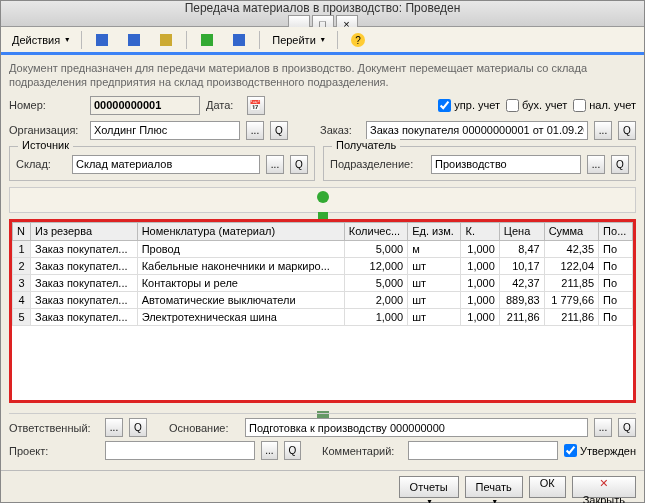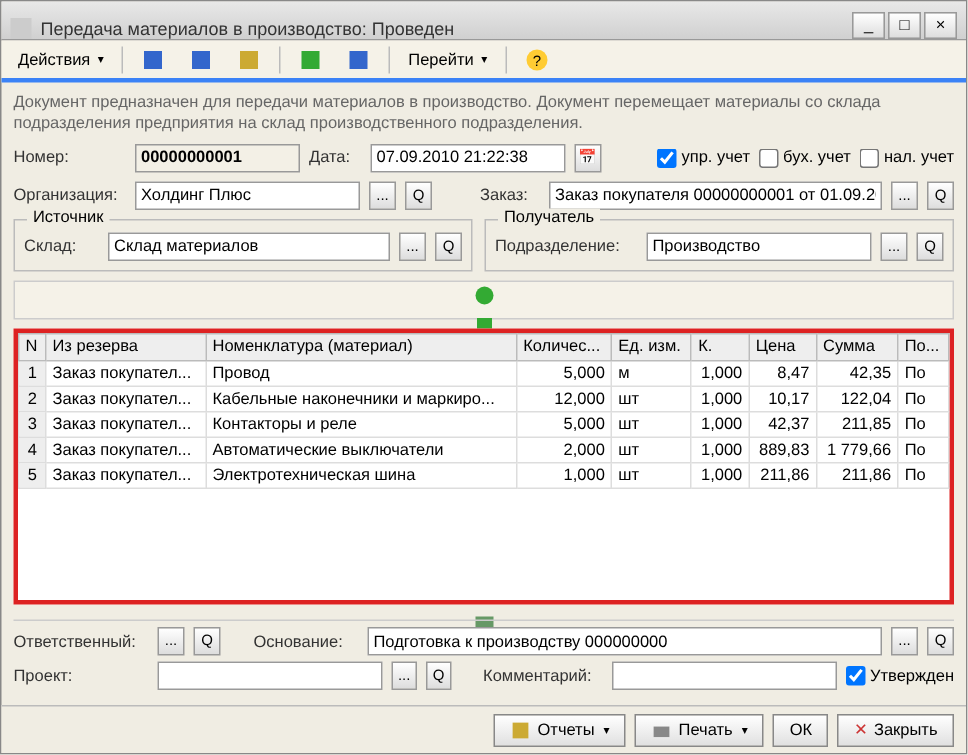--- a/index.html
+++ b/index.html
@@ -1,18 +1,18 @@
 <!DOCTYPE html>
 <html><head>
 <meta charset="utf-8">
 <style>
 * { box-sizing: border-box; margin: 0; padding: 0; }
 body { font-family: Tahoma, Arial, sans-serif; font-size: 11px; background: #f0f0f0; }
 .window { width: 645px; height: 503px; background: #f0ede3; border: 1px solid #888; display: flex; flex-direction: column; }
-.titlebar { height: 26px; background: linear-gradient(#e8e8e8, #d0d0d0); display: flex; align-items: flex-end; padding: 0 6px; border-bottom: 1px solid #999; }
+.titlebar { height: 26px; background: linear-gradient(#e8e8e8, #d0d0d0); display: flex; align-items: center; padding: 0 6px; border-bottom: 1px solid #999; flex-direction: column; }
 .titlebar-icon { width: 14px; height: 14px; background: #ccc; margin-right: 6px; }
 .titlebar-text { flex: 1; font-size: 12px; color: #333; }
 .titlebar-btns { display: flex; gap: 2px; }
 .titlebar-btn { width: 22px; height: 18px; border: 1px solid #999; background: linear-gradient(#fff, #ddd); display: flex; align-items: center; justify-content: center; font-size: 11px; cursor: pointer; }
 .toolbar { height: 28px; background: #f5f2e8; border-bottom: 3px solid #3b82f6; display: flex; align-items: center; padding: 0 4px; gap: 2px; }
 .tb-btn { height: 22px; padding: 0 6px; border: 1px solid transparent; display: flex; align-items: center; gap: 3px; cursor: pointer; font-size: 11px; }
 .tb-sep { width: 1px; height: 18px; background: #bbb; margin: 0 3px; }
 .tb-icon { width: 16px; height: 16px; display: inline-block; }
 .tb-dd { font-size: 8px; margin-left: 2px; }
 .content { flex: 1; padding: 6px 8px; display: flex; flex-direction: column; gap: 6px; overflow: hidden; }
@@ -30,21 +30,21 @@
 .two-col > * { flex: 1; }
 .toolbar2 { height: 26px; display: flex; align-items: center; gap: 2px; border: 1px solid #ccc; background: #f5f2e8; padding: 0 3px; flex-direction: column; }
 .table-wrap { flex: 1; border: 3px solid #d22; background: #fff; overflow: auto; }
 table { border-collapse: collapse; width: 100%; font-size: 11px; }
 th { background: #eee; border: 1px solid #bbb; padding: 2px 4px; text-align: left; font-weight: normal; height: 18px; }
 td { border: 1px solid #ddd; padding: 1px 4px; height: 17px; white-space: nowrap; overflow: hidden; }
 td.num { text-align: right; }
 td.rn { background: #eee; text-align: center; width: 18px; }
 .footer-rows { padding: 4px 0; display: flex; flex-direction: column; gap: 4px; border-top: 1px solid #ccc; margin-top: 4px; }
 .bottom-bar { height: 32px; border-top: 1px solid #bbb; display: flex; align-items: center; justify-content: flex-end; gap: 6px; padding: 0 8px; background: #f0ede3; }
-.btn { height: 22px; padding: 0 10px; border: 1px solid #888; background: linear-gradient(#fff,#e0e0e0); cursor: pointer; display: flex; align-items: center; gap: 4px; font-size: 11px; }
+.btn { height: 22px; padding: 0 10px; border: 1px solid #888; background: linear-gradient(#fff,#e0e0e0); cursor: pointer; display: flex; align-items: center; gap: 4px; font-size: 11px; flex-direction: column; }
 .ic-green { fill: #3a3; }
 .ic-blue { fill: #36c; }
 .ic-red { fill: #c33; }
 .ic-yel { fill: #ca3; }
 </style>
 </head>
 <body>
 
 <div class="window">
   <div class="titlebar">
@@ -103,21 +103,20 @@
       </div>
   </div>
 
   <div class="content">
     <div class="desc">Документ предназначен для передачи материалов в производство. Документ перемещает материалы со склада подразделения предприятия на склад производственного подразделения.</div>
 
     <div class="row">
       <span class="label">Номер:</span>
       <input class="input input-ro" style="width: 110px; font-weight: bold;" readonly="" value="00000000001">
       <span class="label" style="min-width:35px">Дата:</span>
-      <input class="input" style="width: 130px;" value="07.09.2010 21:22:38">
       <div class="input-btn">📅</div>
       <div style="flex:1"></div>
       <label class="checkbox">
           <input type="checkbox" checked="" style="">
           <span>упр. учет</span>
         </label>
       <label class="checkbox">
           <input type="checkbox" style="">
           <span>бух. учет</span>
         </label>

